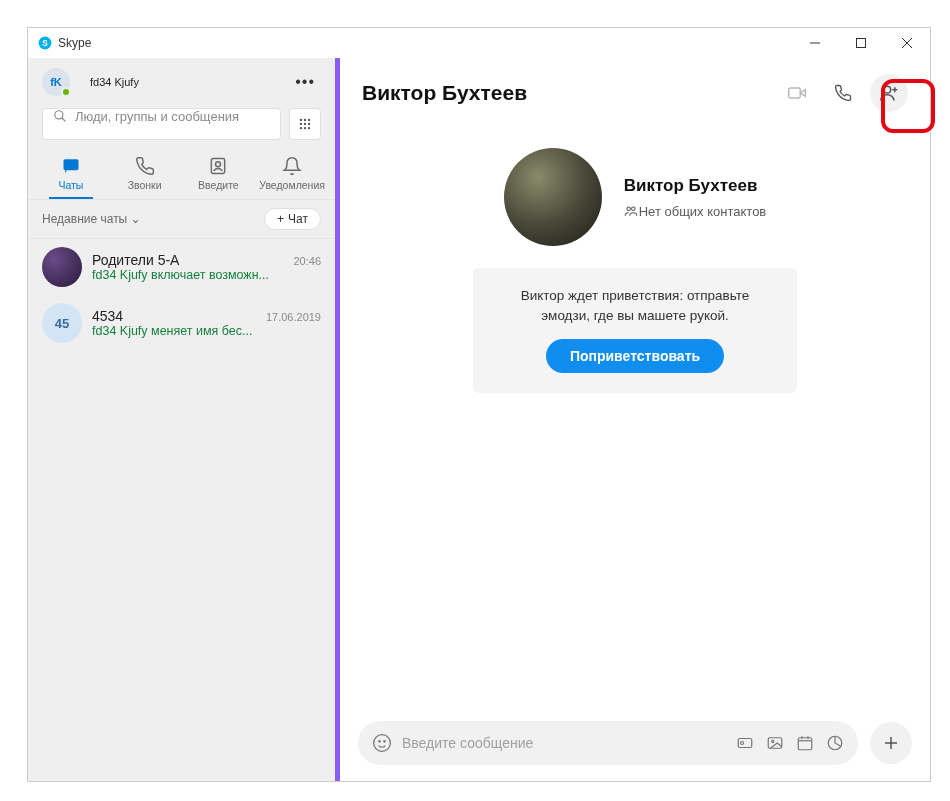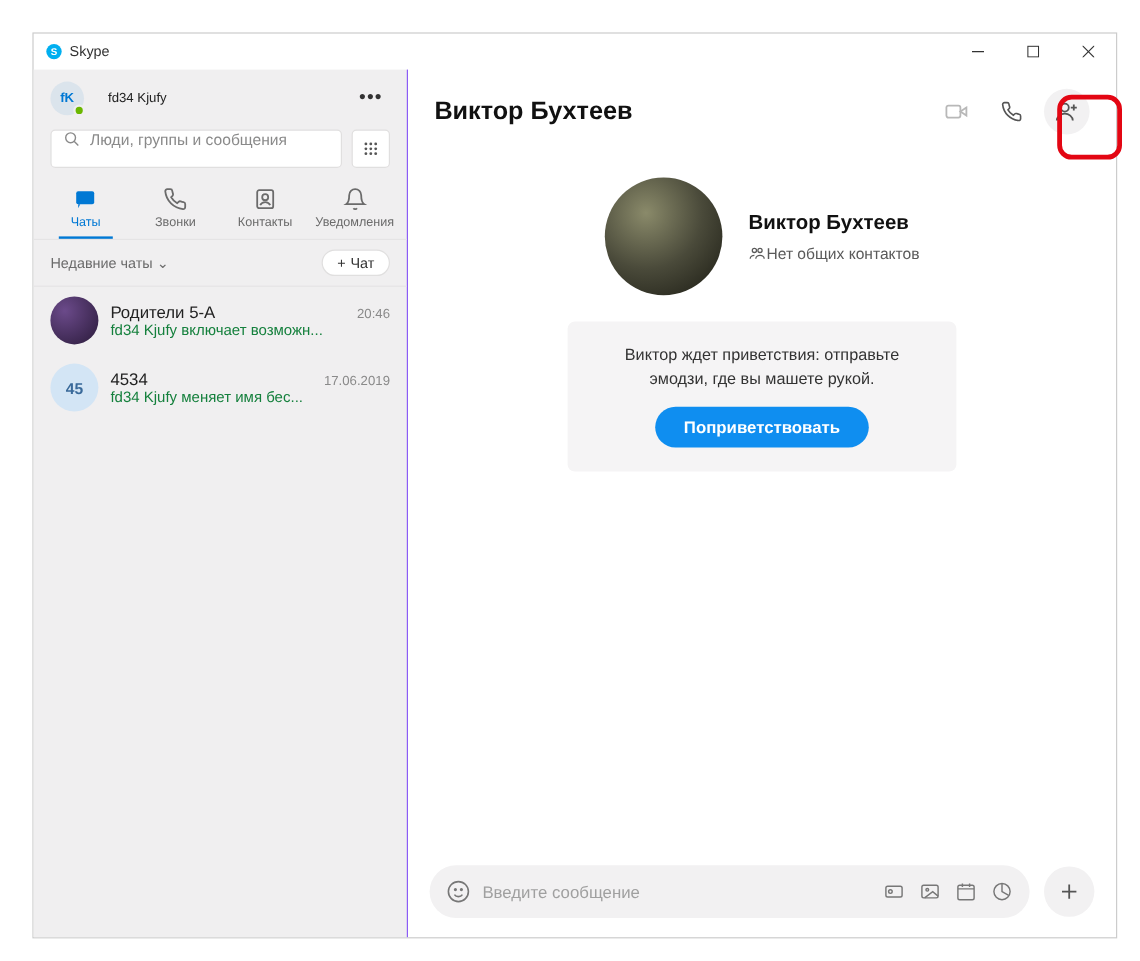--- a/index.html
+++ b/index.html
@@ -5,21 +5,21 @@
   * { box-sizing: border-box; margin: 0; padding: 0; font-family: "Segoe UI", Arial, sans-serif; }
   body { background: #fff; width: 950px; height: 801px; overflow: hidden; position: relative; }
   .outer { width: 950px; height: 801px; border: 6px solid #fff; border-radius: 6px; position: relative; background:#fff; }
   .window { position:absolute; top:21px; left:21px; width:904px; height:755px; border:1px solid #ccc; background:#fff; display:flex; flex-direction:column; }
   .titlebar { height:30px; display:flex; align-items:center; padding:0 0 0 10px; font-size:12px; color:#333; }
   .title-icon { width:14px; height:14px; margin-right:6px; }
   .title-text { flex: 0 0 auto; }
   .title-spacer { flex:1; }
   .win-btn { width:46px; height:30px; display:flex; align-items:center; justify-content:center; color:#333; }
   .app-body { flex:1; display:flex; min-height:0; }
-  .sidebar { width:312px; background:#f0eff0; border-right:1px solid #8b5cf6; display:flex; flex-direction:column; }
+  .sidebar { width:312px; background:#f0eff0; border-right:5px solid #8b5cf6; display:flex; flex-direction:column; }
   .user-row { display:flex; align-items:center; padding:10px 14px 6px 14px; }
   .avatar-sm { width:28px; height:28px; border-radius:50%; background:#dbe4ec; color:#0078d4; font-size:11px; font-weight:600; display:flex; align-items:center; justify-content:center; position:relative; }
   .presence { position:absolute; bottom:-1px; right:-1px; width:10px; height:10px; border-radius:50%; background:#6bb700; border:2px solid #f0eff0; }
   .user-name { margin-left:20px; font-size:11px; color:#222; flex:1; }
   .more-dots { color:#333; font-size:16px; padding:0 6px; letter-spacing:1px; }
   .search-row { padding:6px 14px 8px 14px; display:flex; gap:8px; }
   .search-box { flex:1; background:#fff; border:1px solid #e0dfdf; border-radius:4px; height:32px; display:flex; align-items:flex-start; padding:0 10px; color:#8a8a8a; font-size:13px; }
   .search-box svg { margin-right:8px; flex-shrink:0; }
   .dial-btn { width:32px; height:32px; border:1px solid #e0dfdf; border-radius:4px; background:#fff; display:flex; align-items:center; justify-content:center; }
   .nav-tabs { display:flex; justify-content:space-around; padding:4px 6px 0 6px; }
@@ -140,21 +140,21 @@
                 <path d="M22 16.92v3a2 2 0 0 1-2.18 2A19.86 19.86 0 0 1 2.08 4.18 2 2 0 0 1 4.06 2h3a2 2 0 0 1 2 1.72c.13.96.37 1.9.72 2.78a2 2 0 0 1-.45 2.11L8 10a16 16 0 0 0 6 6l1.39-1.33a2 2 0 0 1 2.11-.45c.88.35 1.82.59 2.78.72A2 2 0 0 1 22 16.92z"></path>
               </svg>
           <span>Звонки</span>
         </div>
         <div class="nav-tab">
           <svg class="icon" viewBox="0 0 24 24" fill="none" stroke="#6b6b6b" stroke-width="1.8">
                 <rect x="4" y="3" width="16" height="18" rx="2"></rect>
                 <circle cx="12" cy="10" r="3"></circle>
                 <path d="M7 18c1-2 3-3 5-3s4 1 5 3"></path>
               </svg>
-          <span>Контакты</span>
+          <span>Введите</span>
         </div>
         <div class="nav-tab">
           <svg class="icon" viewBox="0 0 24 24" fill="none" stroke="#6b6b6b" stroke-width="1.8">
                 <path d="M18 8a6 6 0 0 0-12 0c0 7-3 9-3 9h18s-3-2-3-9"></path>
                 <path d="M13.73 21a2 2 0 0 1-3.46 0"></path>
               </svg>
           <span>Уведомления</span>
         </div>
       </div>
 

